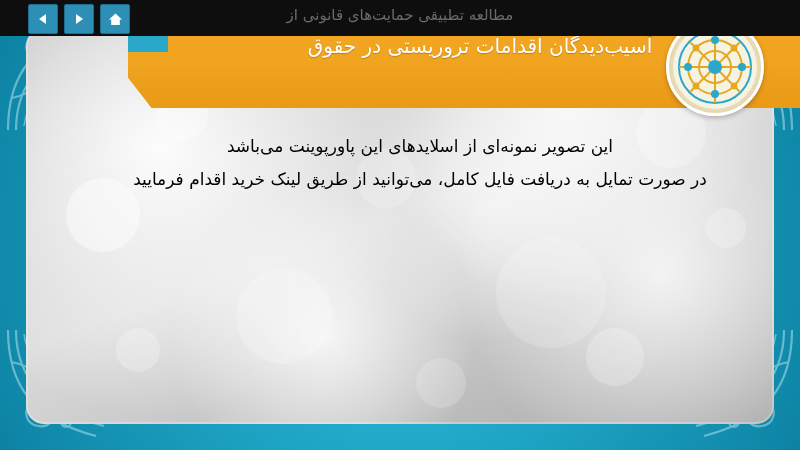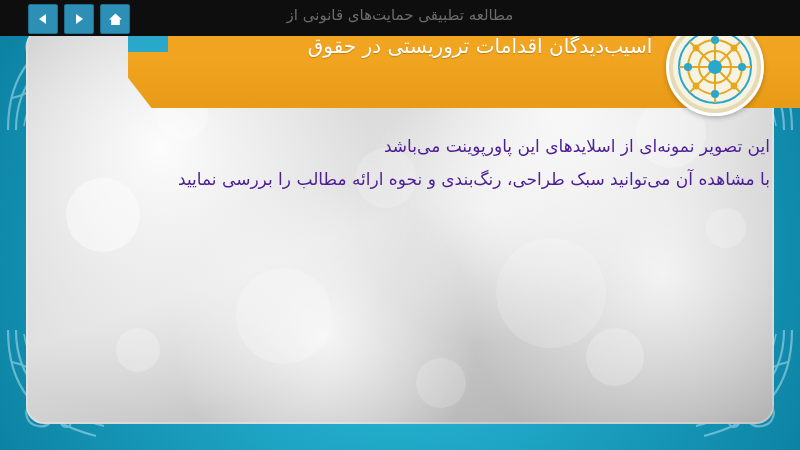--- a/index.html
+++ b/index.html
@@ -173,23 +173,23 @@
     z-index: 30;
     overflow: hidden;
   }
 
   
   .body-text {
     position: absolute;
     top: 130px;
     right: 30px;
     width: 700px;
-    text-align: right;
+    text-align: center;
     direction: rtl;
-    color: #4c1d95;
+    color: #000000;
     font-size: 17px;
     line-height: 1.95;
     font-family: "DejaVu Sans", sans-serif;
     z-index: 25;
   }
   .body-line { display: block; white-space: nowrap; }
 
   
 </style>
 </head>
@@ -284,21 +284,21 @@
           <circle cx="27" cy="27" r="3.4"></circle>
           <circle cx="65" cy="27" r="3.4"></circle>
           <circle cx="27" cy="65" r="3.4"></circle>
           <circle cx="65" cy="65" r="3.4"></circle>
         </g>
       </svg>
     </div>
 
     <div class="body-text">
       <span class="body-line">این تصویر نمونه‌ای از اسلایدهای این پاورپوینت می‌باشد</span>
-      <span class="body-line">با مشاهده آن می‌توانید سبک طراحی، رنگ‌بندی و نحوه ارائه مطالب را بررسی نمایید</span>
+      <span class="body-line">در صورت تمایل به دریافت فایل کامل، می‌توانید از طریق لینک خرید اقدام فرمایید</span>
     </div>
   </div>
 
   <div class="navbar">
     <div class="nav-title">مطالعه تطبیقی حمایت‌های قانونی از</div>
     <div class="nav-buttons">
       <div class="nav-btn">
         <span>
           <svg width="12" height="12" viewBox="0 0 12 12">
               <polygon points="9,1 9,11 2,6" fill="#ffffff"></polygon>

